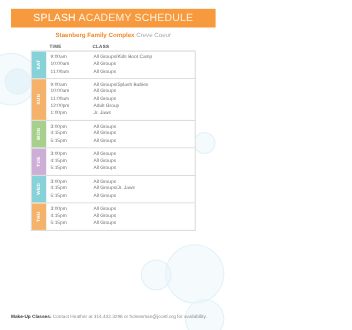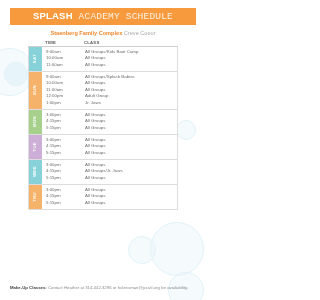--- a/index.html
+++ b/index.html
@@ -57,26 +57,25 @@
     justify-content: center;
   }
   .header-title {
     font-size: 9.5px;
     letter-spacing: 0.2px;
     white-space: nowrap;
     line-height: 1;
   }
   .header-title .brand {
     color: #ffffff;
-    font-weight: bold;
+    font-weight: normal;
   }
   .header-title .rest {
     color: #fdf0e0;
     font-weight: normal;
-    font-family: Liberation Mono, monospace;
   }
 
   
   .subtitle {
     position: relative;
     z-index: 2;
     margin: 6px 0 3px 0;
     text-align: center;
     font-size: 5.6px;
     line-height: 1;

